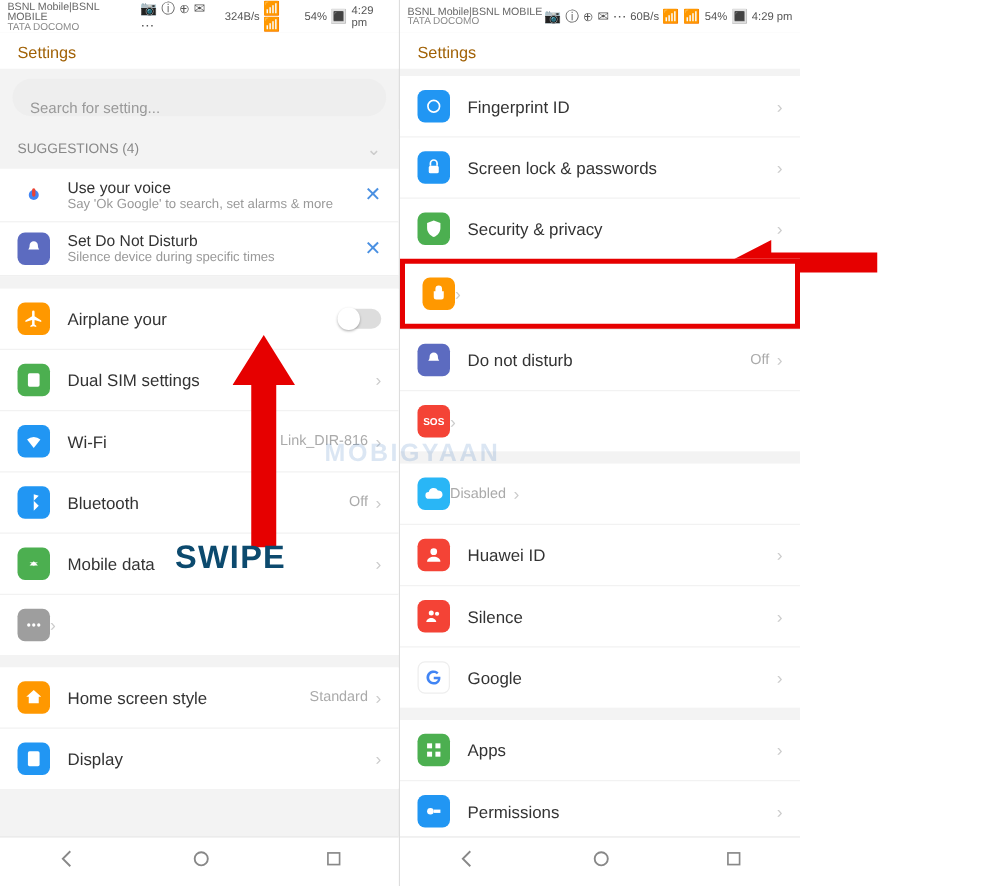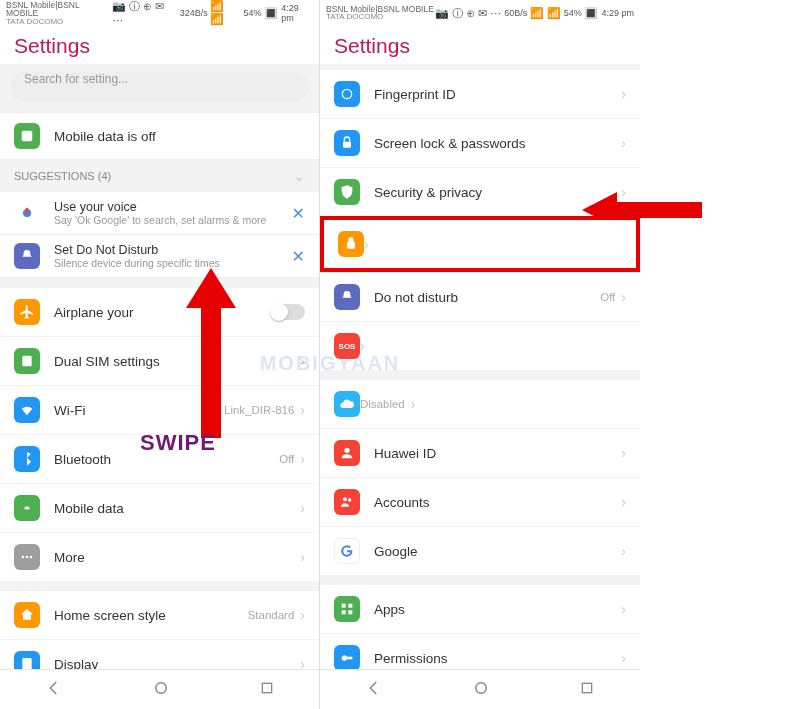--- a/index.html
+++ b/index.html
@@ -9,22 +9,22 @@
   .phone:last-child{border-right:none;}
 
   
   .statusbar { height: 26px; background: #fff; display:flex; align-items:center; justify-content:space-between; padding:0 6px; font-size:9px; color:#555; }
   .sb-left { display:flex; align-items:flex-start; flex-direction:column; line-height:1; }
   .sb-left .carrier1{font-size:8.5px; color:#666;}
   .sb-left .carrier2{font-size:8px; color:#888;}
   .sb-right{display:flex; align-items:center; gap:3px;}
   .sb-icons{display:flex; gap:2px; align-items:center; font-size:11px; color:#555;}
   .header { background:#fff; padding:8px 14px 6px; }
-  .header-title{font-size:21px; color:#be185d; font-weight:400;}
-  .searchbar{margin:8px 10px 10px; background:#eeeeee; border-radius:18px; height:30px; display:flex; align-items:flex-start; padding:0 14px;}
+  .header-title{font-size:13px; color:#a16207; font-weight:400;}
+  .searchbar{margin:8px 10px 10px; background:#eeeeee; border-radius:18px; height:30px; display:flex; align-items:flex-end; padding:0 14px;}
   .searchbar span{font-size:12px; color:#999;}
 
   .banner{background:#fff; display:flex; align-items:center; padding:10px 14px; border-bottom:1px solid #eee;border-top:1px solid #eee;}
   .banner .txt{font-size:13.5px; color:#333; margin-left:14px;}
 
   .section-hdr{background:#f3f3f3; font-size:11px; color:#888; padding:8px 14px; display:flex; justify-content:space-between; align-items:center;}
   .suggestion{background:#fff; display:flex; align-items:center; padding:8px 14px; border-bottom:1px solid #f0f0f0; position:relative;justify-content:flex-end;}
   .suggestion .txts{margin-left:14px; flex:1;}
   .suggestion .t1{font-size:12.5px; color:#333;}
   .suggestion .t2{font-size:10.5px; color:#999;}
@@ -44,21 +44,21 @@
   .toggle{width:34px;height:16px;background:#ddd;border-radius:9px;position:relative;}
   .toggle::after{content:"";position:absolute;width:18px;height:18px;background:#fff;border-radius:50%;top:-1px;left:-1px;box-shadow:0 1px 2px rgba(0,0,0,.3);}
 
   .navbar{height:40px;background:#fff;border-top:1px solid #e5e5e5;display:flex;align-items:center;justify-content:space-around;margin-top:auto;}
   .navbtn{color:#888;}
 
   .scroll{flex:1; overflow:hidden;}
 
   
   .swipe-arrow{position:absolute; left:186px; top:268px; pointer-events:none;}
-  .swipe-text{position:absolute; left:140px; top:430px; color:#701a75; font-weight:900; font-size:22px; letter-spacing:1px; pointer-events:none;}
+  .swipe-text{position:absolute; left:140px; top:430px; color:#0c4a6e; font-weight:900; font-size:26px; letter-spacing:1px; pointer-events:none;}
   .tap-arrow{position:absolute; left:262px; top:190px; pointer-events:none;}
   .redbox{border:4px solid #e60000 !important; position:relative; z-index:2;}
 
   .watermark{position:absolute; top:352px; left:0; width:660px; text-align:center; font-size:20px; font-weight:700; letter-spacing:2px; color:rgba(90,140,200,.22); pointer-events:none;}
 </style>
 </head>
 <body>
 
 <div class="container">
 
@@ -80,28 +80,20 @@
 
     <div class="header">
       <div class="header-title">Settings</div>
     </div>
 
     <div class="searchbar">
       <span>Search for setting...</span>
     </div>
 
     <div class="scroll">
-      <div class="banner">
-        <div class="icon" style="background:#4caf50">
-            <svg viewBox="0 0 24 24" fill="#fff">
-              <rect x="4" y="4" width="16" height="16" rx="3"></rect>
-            </svg>
-          </div>
-        <div class="txt">Mobile data is off</div>
-      </div>
 
       <div class="section-hdr">
         <span>SUGGESTIONS (4)</span>
         <span class="chev">⌄</span>
       </div>
 
       <div class="suggestion">
         <div class="icon" style="background:#fff">
             <svg viewBox="0 0 24 24">
               <circle cx="12" cy="12" r="6" fill="#4285f4"></circle>
@@ -178,21 +170,20 @@
           <span class="chev">›</span>
         </div>
         <div class="row">
           <div class="icon" style="background:#9e9e9e">
               <svg viewBox="0 0 24 24" fill="#fff">
                 <circle cx="6" cy="12" r="2"></circle>
                 <circle cx="12" cy="12" r="2"></circle>
                 <circle cx="18" cy="12" r="2"></circle>
               </svg>
             </div>
-          <div class="label">More</div>
           <span class="chev">›</span>
         </div>
       </div>
       <div class="gap"></div>
       <div class="list">
         <div class="row">
           <div class="icon" style="background:#ff9800">
               <svg viewBox="0 0 24 24" fill="#fff">
                 <path d="M12 3l9 8h-3v8H6v-8H3l9-8z"></path>
               </svg>
@@ -329,21 +320,21 @@
           <span class="chev">›</span>
         </div>
         <div class="row">
           <div class="icon" style="background:#f44336">
               <svg viewBox="0 0 24 24" fill="#fff">
                 <circle cx="9" cy="8" r="3"></circle>
                 <circle cx="16" cy="9" r="2.5"></circle>
                 <path d="M3 19c0-3 3-5 6-5s6 2 6 5H3z"></path>
               </svg>
             </div>
-          <div class="label">Accounts</div>
+          <div class="label">Silence</div>
           <span class="chev">›</span>
         </div>
         <div class="row">
           <div class="icon" style="background:#fff;border:1px solid #eee">
               <svg viewBox="0 0 24 24">
                 <path d="M12 11v3h5c-.5 2-2.3 3.5-5 3.5a5.5 5.5 0 010-11c1.5 0 2.8.6 3.8 1.5l2-2A8.5 8.5 0 1012 20.5c4.7 0 8-3.3 8-8 0-.5 0-1-.1-1.5H12z" fill="#4285f4"></path>
               </svg>
             </div>
           <div class="label">Google</div>
           <span class="chev">›</span>

